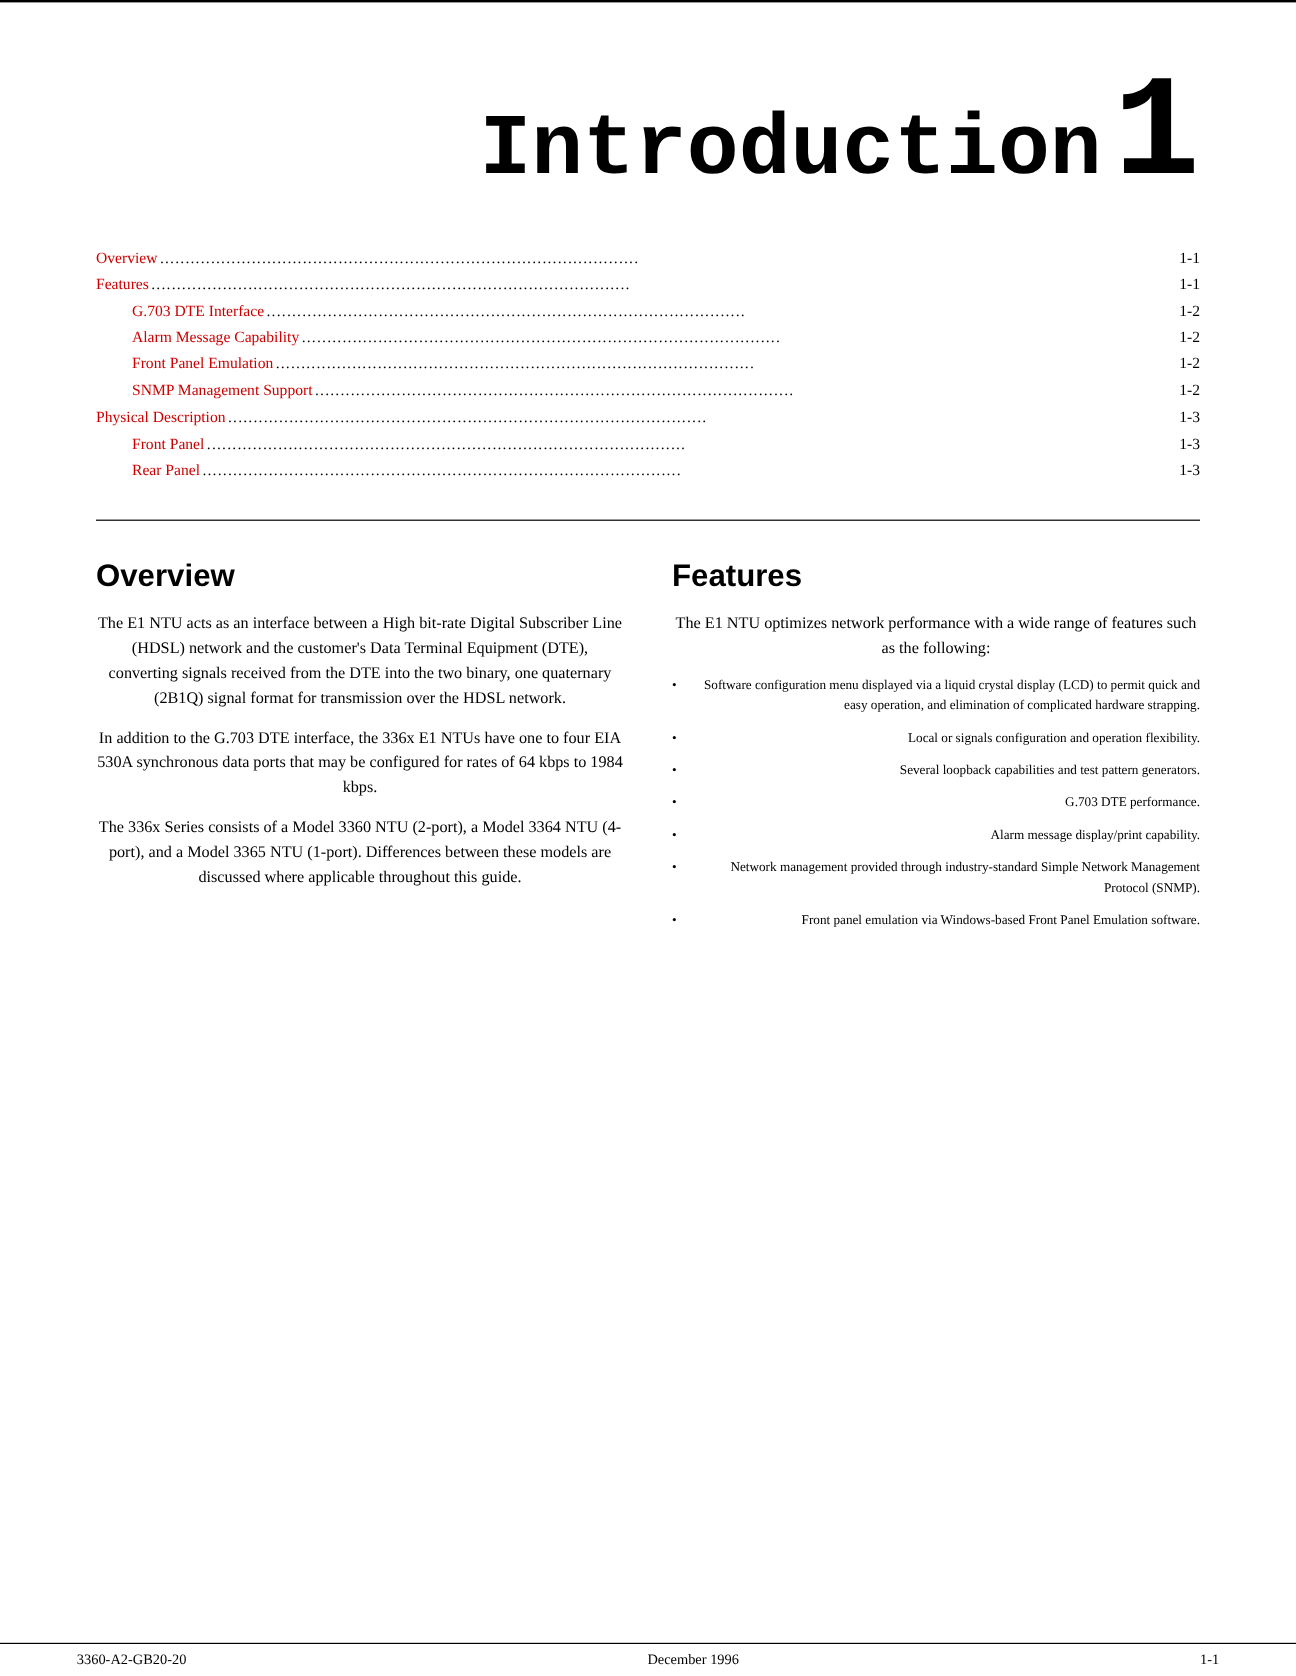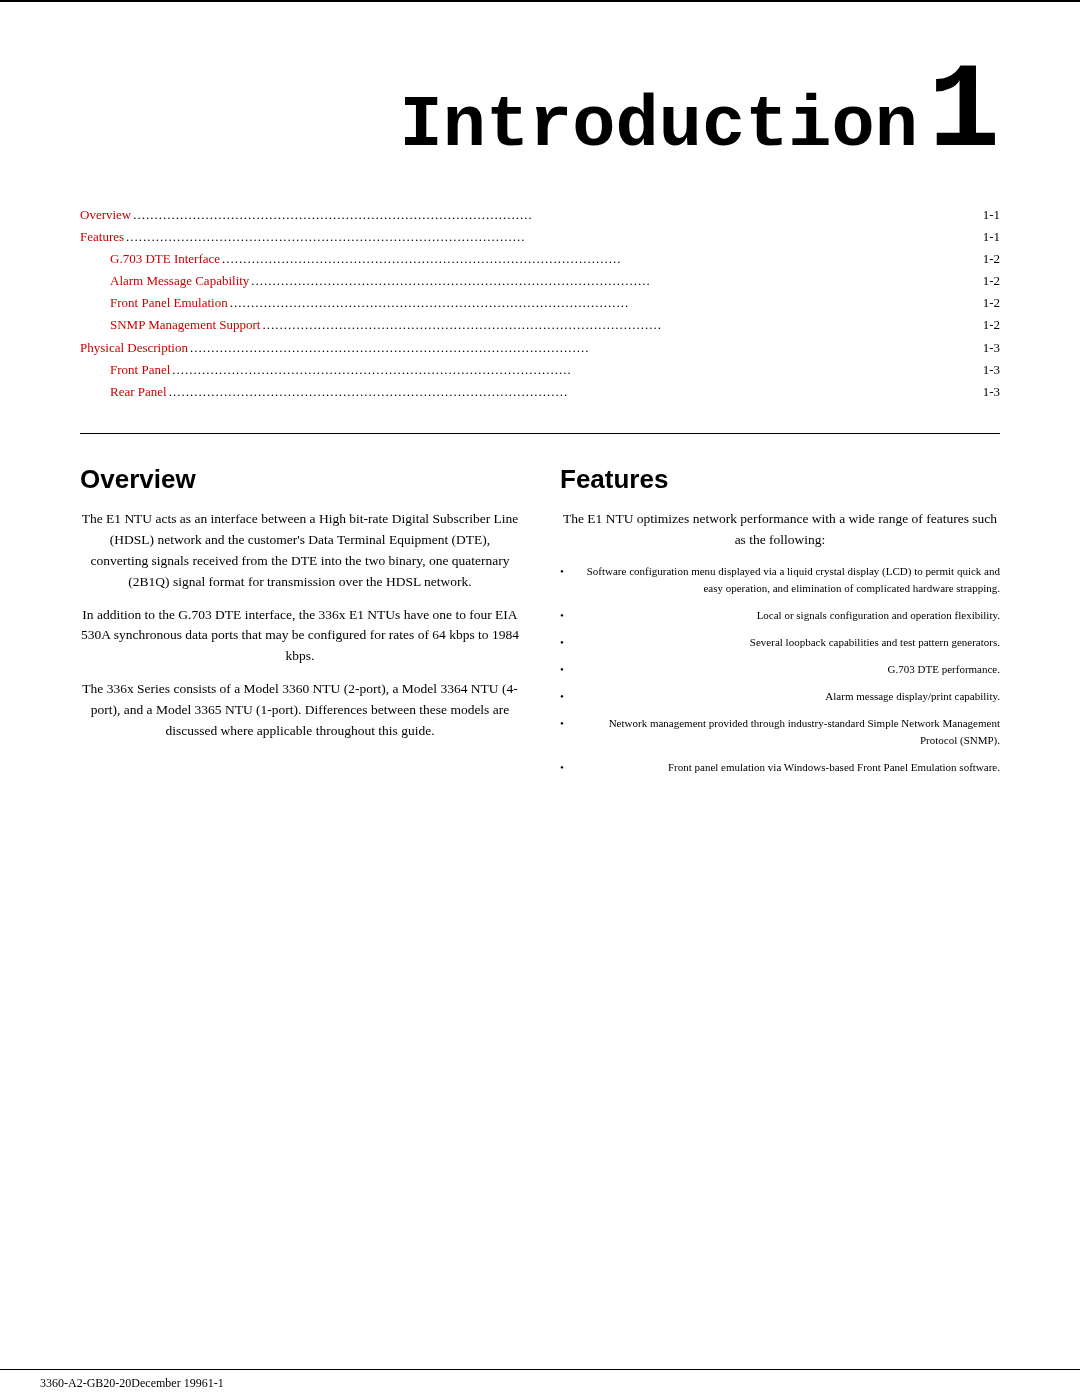--- a/index.html
+++ b/index.html
@@ -120,22 +120,23 @@
       position: absolute;
       left: 0;
       top: 0;
     }
     .footer {
       position: absolute;
       bottom: 0;
       left: 0;
       right: 0;
       border-top: 1px solid #000;
-      padding: 6px 40px;
-      display: flex;
+      padding: 6px 64px;
+      display: flex;
+      justify-content: space-between;
       font-size: 12px;
       color: #000;
     }
     .divider-rule {
       border: none;
       border-top: 1px solid #000;
       margin: 0 80px 20px 80px;
     }
   </style>
 </head>

